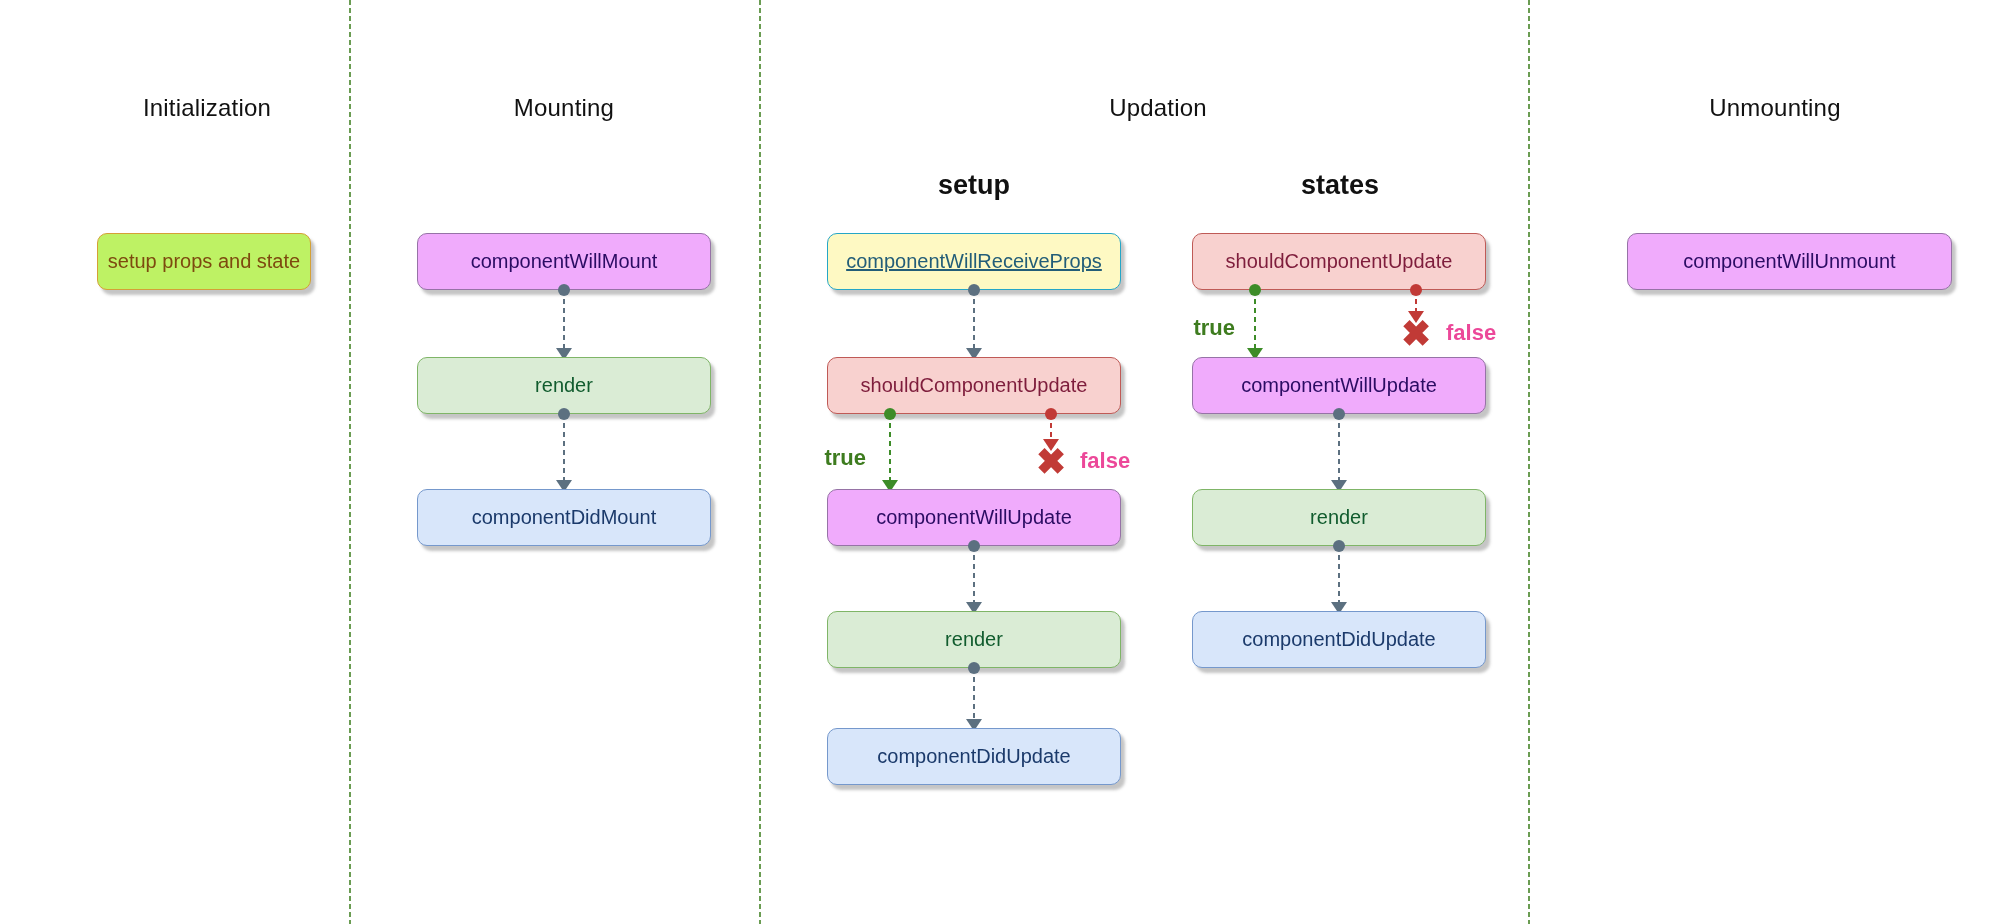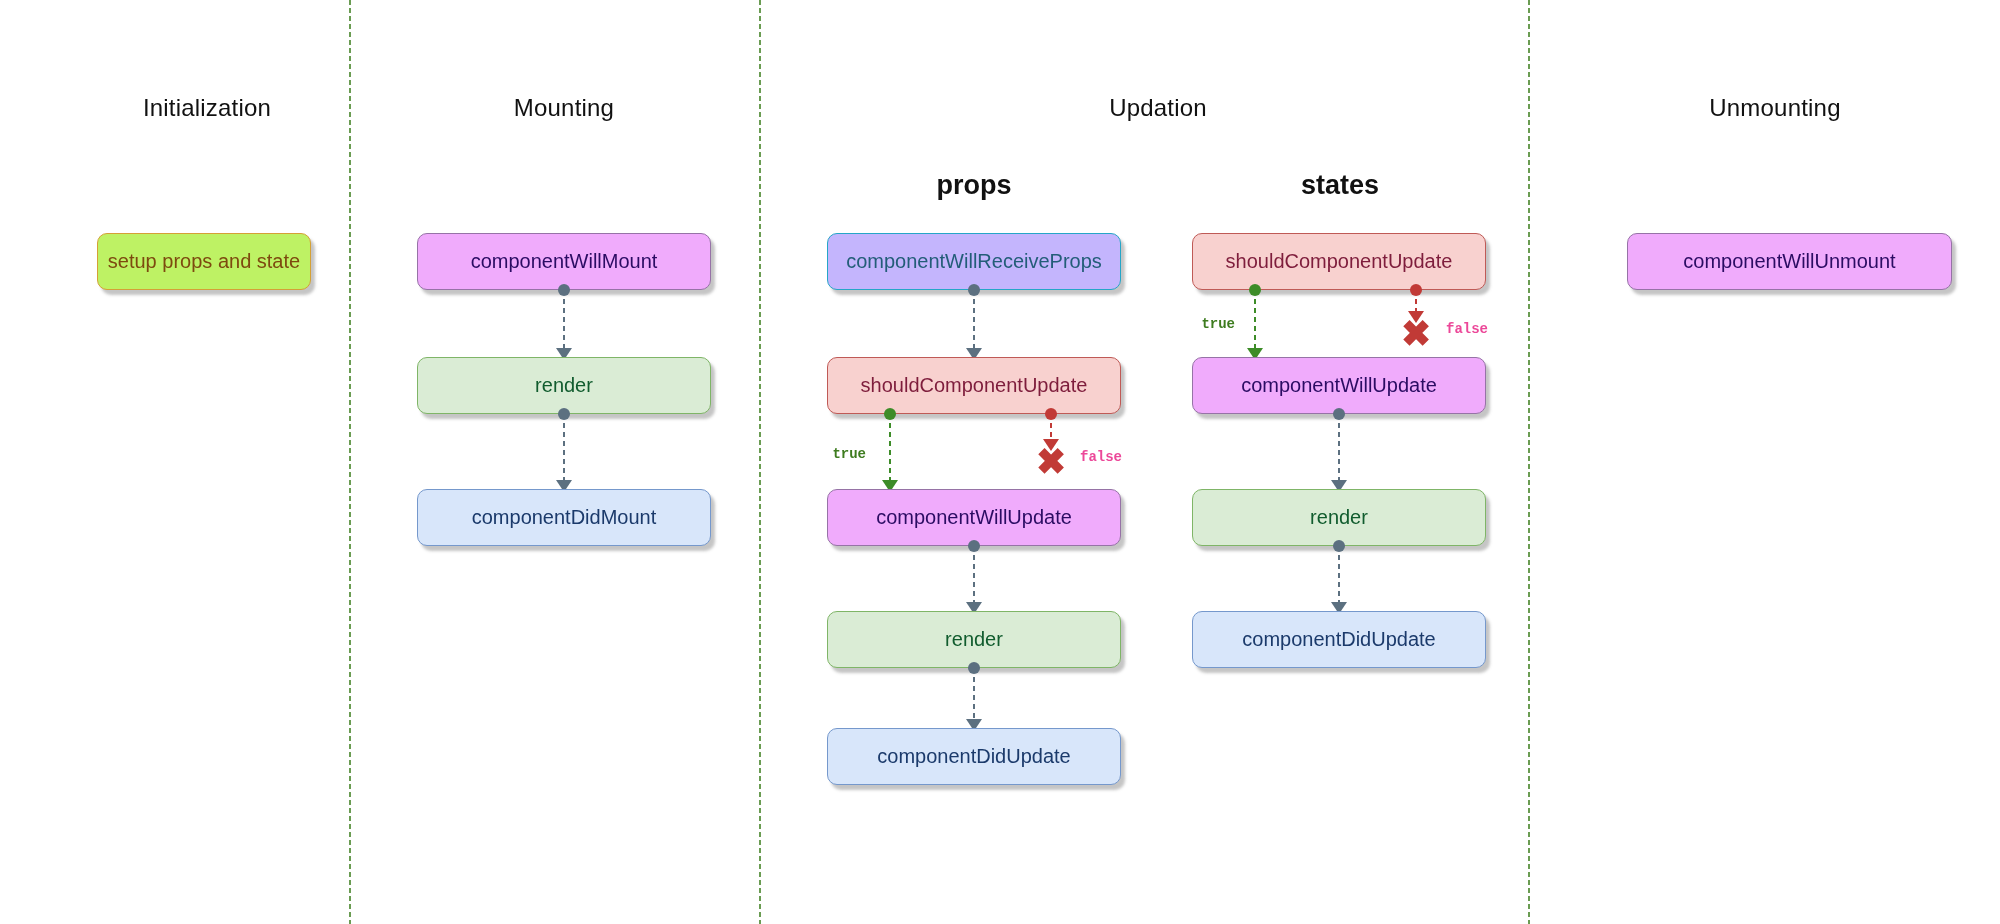--- a/index.html
+++ b/index.html
@@ -26,39 +26,39 @@
     position:absolute; height:57px; width:294px; border-radius:10px;
     display:flex; align-items:center; justify-content:center;
     font-size:20px; border:1.5px solid;
     box-shadow:4px 5px 3px rgba(90,90,90,0.35);
     box-sizing:border-box;
   }
   .node.orange { background:#bef264; border-color:#d5a036; color:#7d4a0f; }
   .node.purple { background:#f0abfc; border-color:#9673a6; color:#2b0c63; }
   .node.green  { background:#daecd5; border-color:#7fb567; color:#115c2e; }
   .node.blue   { background:#d8e6fa; border-color:#7598cc; color:#1b3a6b; }
-  .node.cyan   { background:#c4b5fd; border-color:#25a6c7; color:#235d78; }
+  .node.cyan   { background:#fef9c3; border-color:#25a6c7; color:#235d78;text-decoration:underline; }
   .node.red    { background:#f8d1cf; border-color:#bf5a56; color:#7e1d3c; }
   
   .link { position:absolute; width:2px;
     background:repeating-linear-gradient(to bottom,var(--c) 0 5px, transparent 5px 9px); }
   .link.slate { --c:#5c7080; }
   .link.green { --c:#3d8c28; }
   .link.red   { --c:#c13a36; }
   .link .dot {
     position:absolute; top:-6px; left:-5px; width:12px; height:12px;
     border-radius:50%; background:var(--c);
   }
   .link .arrow {
     position:absolute; bottom:-3px; left:-7px; width:0; height:0;
     border-left:8px solid transparent; border-right:8px solid transparent;
     border-top:12px solid var(--c);
   }
   
-  .branch-label { position:absolute; font-size:14px; font-weight:700; line-height:1;font-family:Liberation Mono, monospace; }
+  .branch-label { position:absolute; font-size:22px; font-weight:700; line-height:1; }
   .true-label  { color:#3e7c1f; width:84px; text-align:right; }
   .false-label { color:#ec4899; }
   .x-icon {
     position:absolute; transform:translateX(-50%);
     color:#c13a36; font-size:36px; font-weight:700; line-height:1;
   }
 </style>
 </head>
 <body>
 
@@ -66,21 +66,21 @@
 
   <div class="sep" style="left:349px"></div>
   <div class="sep" style="left:759px"></div>
   <div class="sep" style="left:1528px"></div>
 
   <div class="phase-title" style="left:47px">Initialization</div>
   <div class="phase-title" style="left:404px">Mounting</div>
   <div class="phase-title" style="left:998px">Updation</div>
   <div class="phase-title" style="left:1615px">Unmounting</div>
 
-  <div class="sub-title" style="left:824px">props</div>
+  <div class="sub-title" style="left:824px">setup</div>
   <div class="sub-title" style="left:1190px">states</div>
 
   <div class="node orange" style="left:97px;top:233px;width:214px">
     <span>setup props and state</span>
   </div>
 
   <div class="node purple" style="left:417px;top:233px">
     <span>componentWillMount</span>
   </div>
   <div class="link slate" style="left:563px;top:290px;height:67px">

